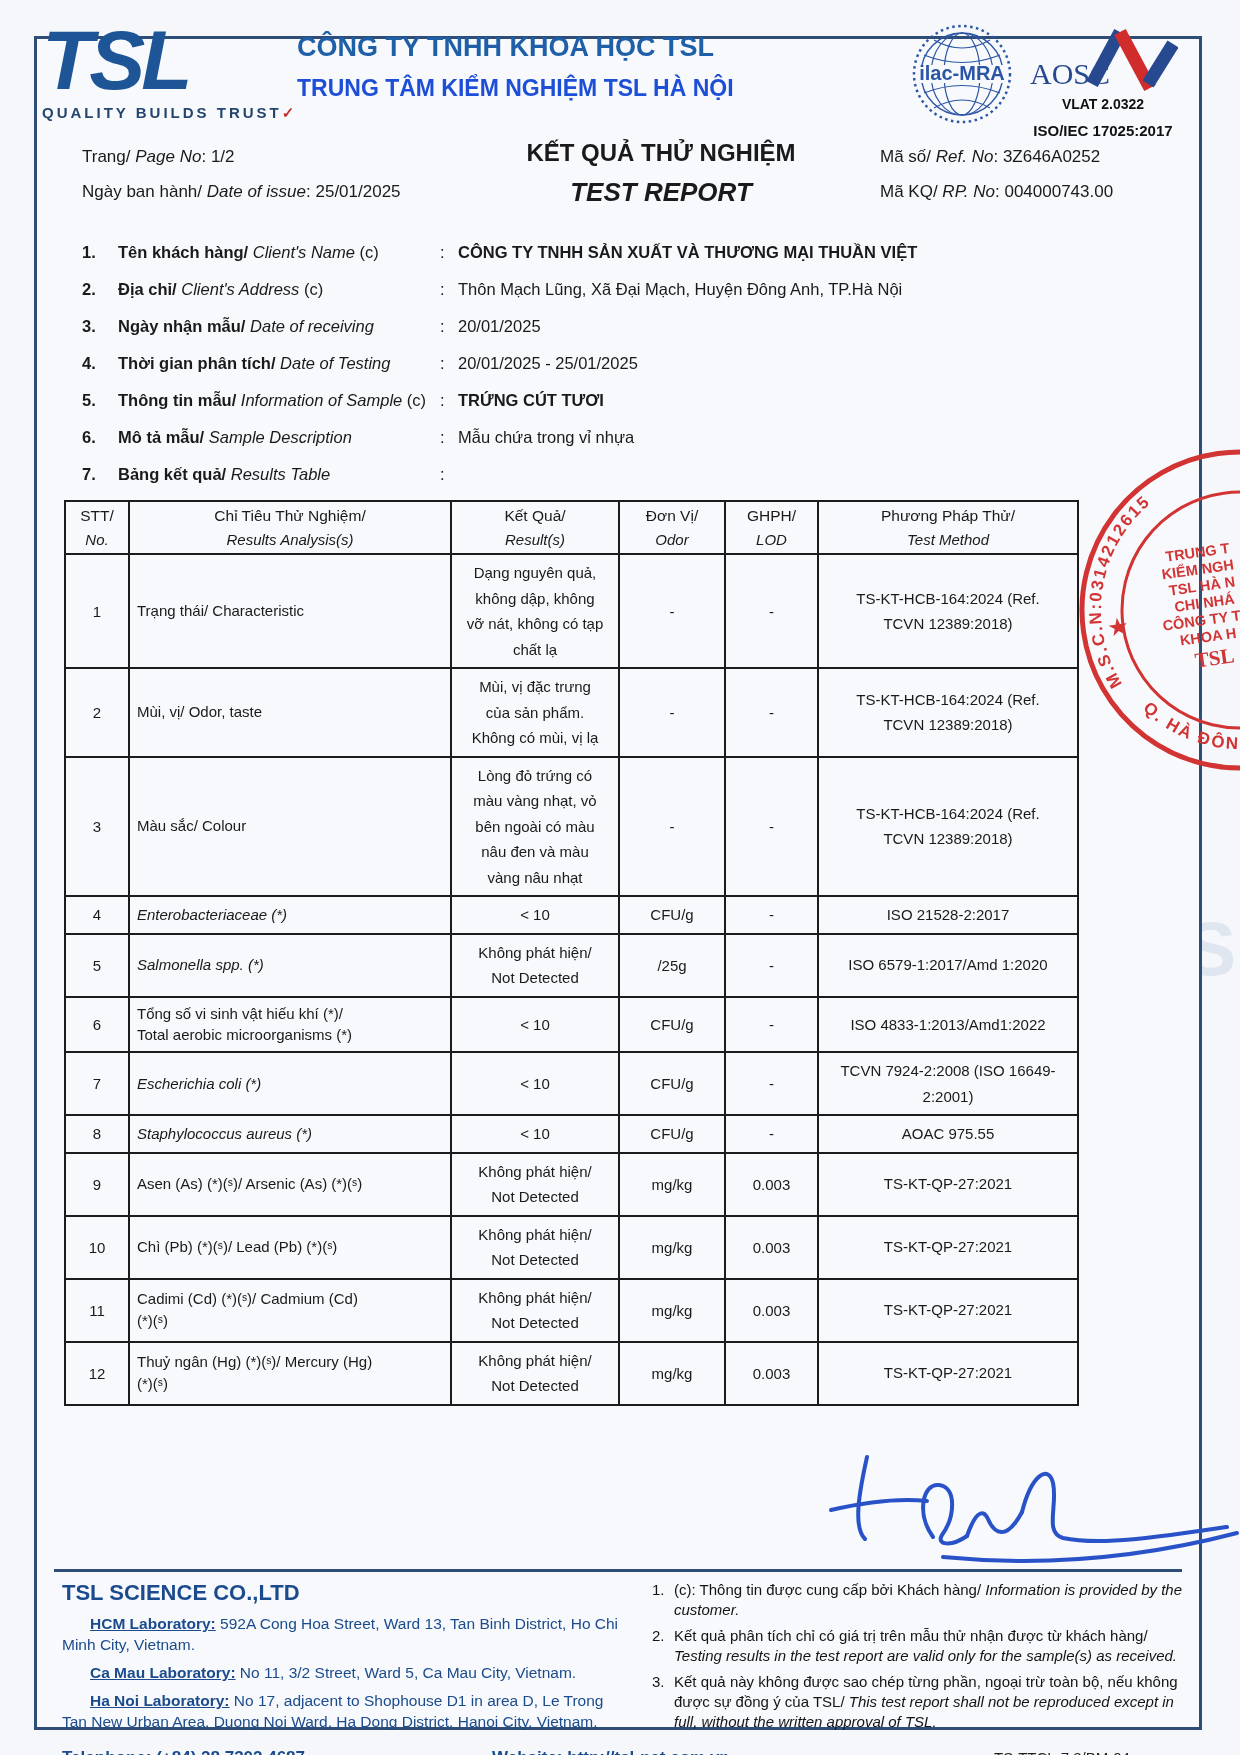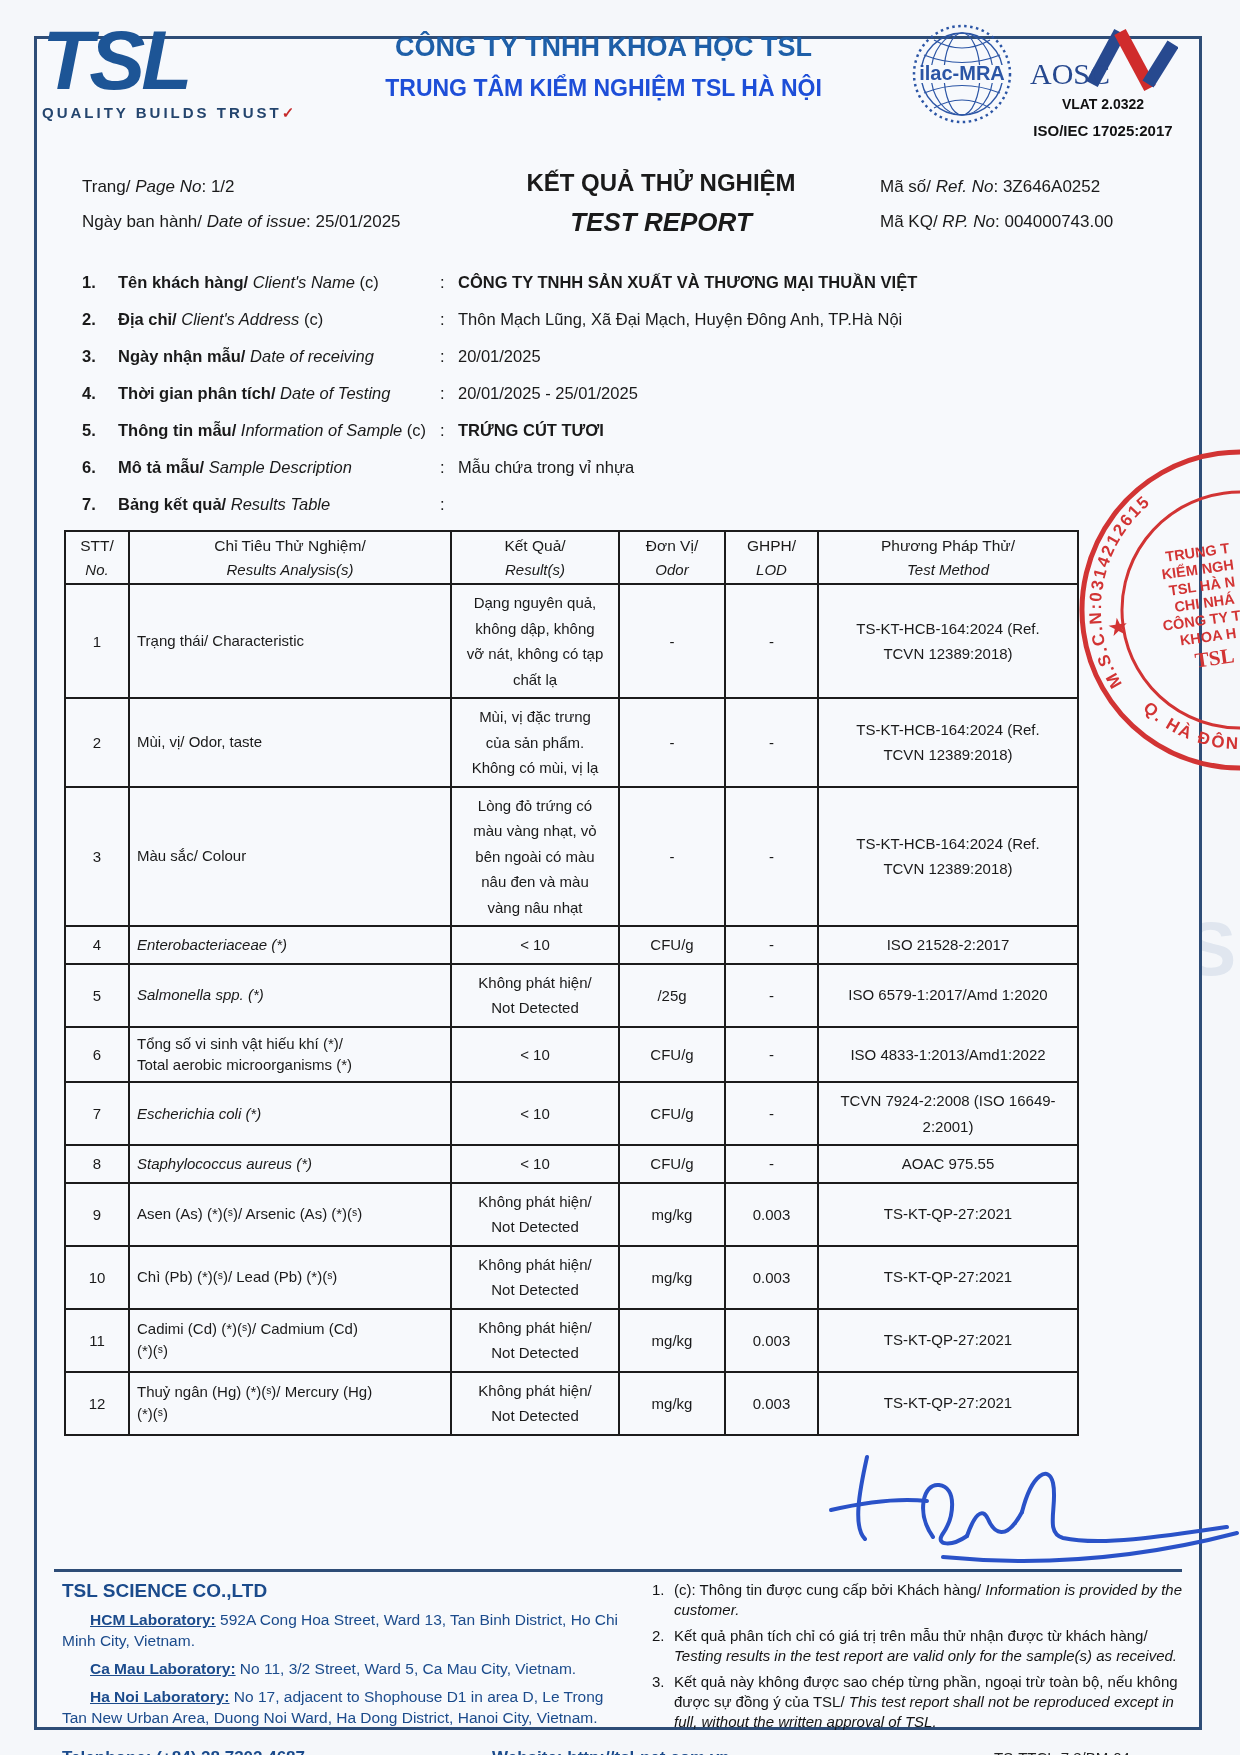--- a/index.html
+++ b/index.html
@@ -29,29 +29,29 @@
   .logo-block{width:255px; padding-left:22px; padding-top:6px;}
   .logo-tsl{
     font-size:84px; line-height:80px; font-weight:bold; font-style:italic;
     color:#1d5596; letter-spacing:-4px;
   }
   .logo-tagline{
     margin-top:4px; font-size:15px; font-weight:bold; letter-spacing:3px;
     color:#24456e; white-space:nowrap;
   }
   .logo-check{color:#c62b2b; letter-spacing:0;}
-  .company-block{flex:1; text-align:center; padding-top:18px;}
+  .company-block{flex:1; text-align:left; padding-top:18px;}
   .company-l1{font-size:27px; font-weight:bold; color:#1e5fa8;}
   .company-l2{font-size:23px; font-weight:bold; color:#1d4ed8; margin-top:12px;}
   .cert-block{width:310px; display:flex; padding-top:8px;}
   .aosc-col{text-align:center; margin-left:14px;}
   .aosc-vlat{font-size:14px; font-weight:bold; color:#111; margin-top:-2px;}
   .aosc-iso{font-size:15px; font-weight:bold; color:#111; margin-top:10px; white-space:nowrap;}
   
-  .meta-row{display:flex; margin-top:30px; padding-left:62px; padding-right:20px;}
+  .meta-row{display:flex; padding-left:62px; padding-right:20px;}
   .meta-left{width:360px; font-size:17px; line-height:35px;}
   .meta-center{flex:1; text-align:center;}
   .title-vi{font-size:24px; font-weight:bold;}
   .title-en{font-size:26px; font-weight:bold; font-style:italic; margin-top:10px;}
   .meta-right{width:320px; font-size:17px; line-height:35px;}
   .it{font-style:italic;}
   
   .info-list{margin-top:32px; padding-left:62px;}
   .info-row{display:flex; font-size:16.5px; margin-bottom:15px; line-height:22px;}
   .info-no{width:36px; font-weight:bold;}
@@ -80,21 +80,21 @@
   td.name{line-height:1.45; white-space:pre-line;}
   td.name.italic{font-style:italic;border-radius:16px;}
   
   .signature{position:absolute; left:815px; top:1415px; z-index:3;}
   
   .stamp{position:absolute; left:1070px; top:440px; z-index:3; transform:rotate(-8deg);}
   
   .footer-sep{margin-top:14px; border-top:3px solid #2e4d77; width:1128px; margin-left:0;}
   .footer-cols{display:flex; margin-top:8px;}
   .f-left{width:560px; color:#1b4b8c; padding-left:8px;}
-  .f-company{font-size:19px; font-weight:bold;}
+  .f-company{font-size:22px; font-weight:bold;}
   .f-lab{font-size:15.5px; margin-top:7px; line-height:21px;}
   .f-lab b{text-decoration:underline;margin-left:28px;}
   .f-right{flex:1; padding-left:30px; font-size:15px; color:#141414;}
   .f-note{display:flex; margin-bottom:6px; line-height:20px;}
   .f-note-no{width:22px;}
   .f-note-body{flex:1;}
   .footer-bottom{display:flex; margin-top:10px; padding-left:8px; align-items:baseline;}
   .f-tel{width:430px; font-size:17px; font-weight:bold; color:#1b4b8c;}
   .f-web{flex:1; font-size:17px; font-weight:bold; color:#1b4b8c;}
   .f-code{width:190px; font-size:15px; color:#222;}

